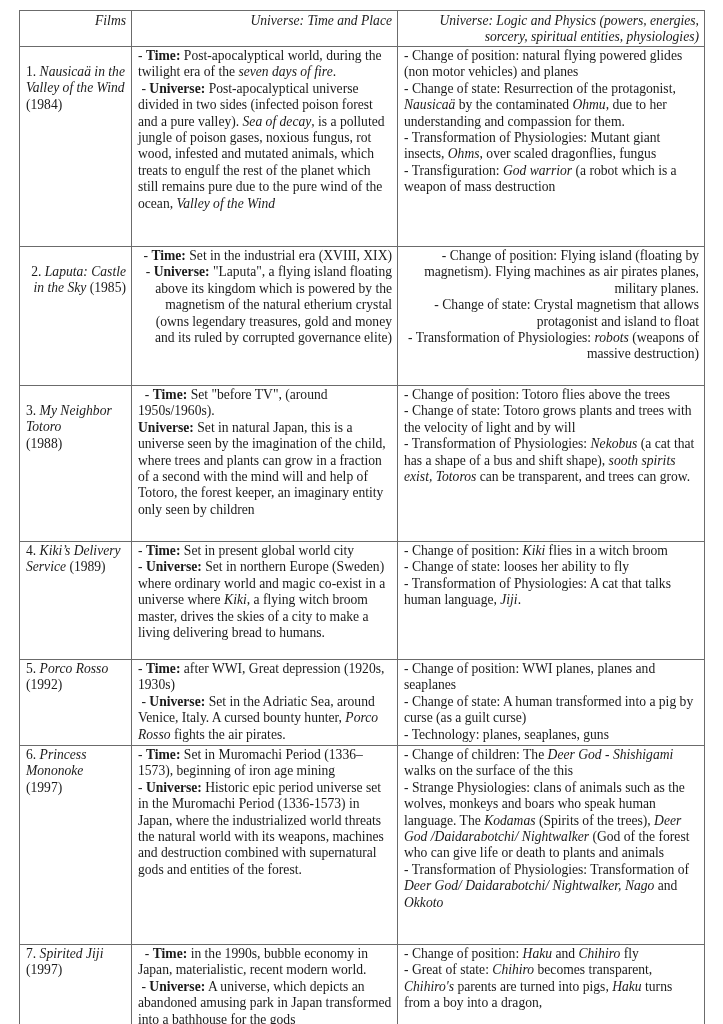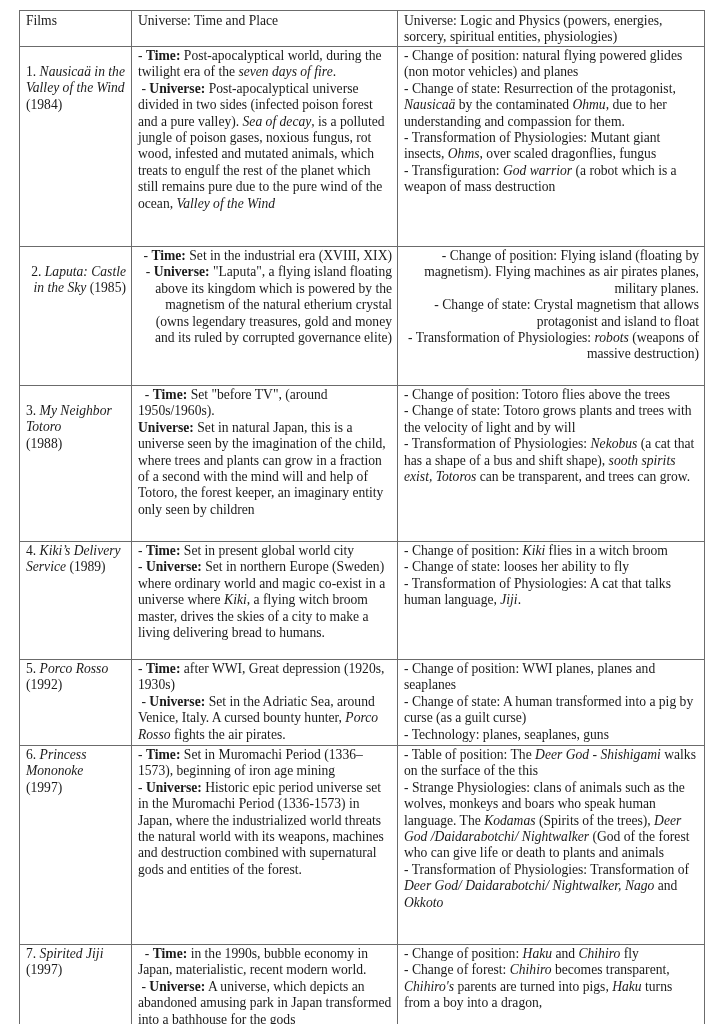--- a/index.html
+++ b/index.html
@@ -4,21 +4,21 @@
 <style>
   html, body { margin: 0; padding: 0; background: #ffffff; }
   body { width: 723px; height: 1024px; position: relative; overflow: hidden;
          font-family: "Liberation Serif", "DejaVu Serif", serif; color: #1a1a1a; }
   table.doc { position: absolute; left: 19px; top: 10px; width: 685px;
               border-collapse: collapse; table-layout: fixed; }
   table.doc td, table.doc th { border: 1px solid #6b6b6b; vertical-align: top;
               font-size: 13.6px; line-height: 16.4px; padding: 1px 5px 0 6px; font-weight: normal; }
   .title-cell { text-align: center; font-size: 17.5px !important; height: 33px;
                 padding-top: 4px !important; vertical-align: top; }
-  .hdr { text-align: left; height: 33px; padding-top: 2px !important; }
+  .hdr { text-align: right; height: 33px; padding-top: 2px !important; font-style: italic; }
   .film { padding-top: 17px !important; }
   .film.top { padding-top: 1px !important; }
   i { font-style: italic; }
   b { font-weight: bold; }
   .line { display: block; }
   .r1 td { height: 182px; }
   .r2 td { height: 121px; text-align: right; }
   .r3 td { height: 138px; }
   .r4 td { height: 116px; }
   .r5 td { height: 84px; }
@@ -89,28 +89,28 @@
       <span class="line">- Change of position: WWI planes, planes and seaplanes</span>
       <span class="line">- Change of state: A human transformed into a pig by curse (as a guilt curse)</span>
       <span class="line">- Technology: planes, seaplanes, guns</span>
     </td>
   </tr>
 
   <tr class="r6">
     <td class="film top"><span>6.</span> <i>Princess Mononoke</i><br><span>(1997)</span></td>
     <td><span>- </span><b>Time:</b> <span>Set in Muromachi Period  (1336–1573), beginning of iron age mining</span><br><span>- </span><b>Universe:</b> <span>Historic epic period universe set in the Muromachi Period (1336-1573) in Japan, where the industrialized world threats the natural world with its weapons, machines and destruction combined with supernatural gods and entities of the forest.</span></td>
     <td>
-      <span class="line"><span>- Table of position: The </span><i>Deer God - Shishigami</i><span> walks on the surface of the this</span></span>
+      <span class="line"><span>- Change of children: The </span><i>Deer God - Shishigami</i><span> walks on the surface of the this</span></span>
       <span class="line"><span>- Strange Physiologies: clans of animals such as the wolves, monkeys and boars who speak human language. The </span><i>Kodamas</i><span> (Spirits of the trees), </span><i>Deer God /Daidarabotchi/ Nightwalker</i><span> (God of the forest who can give life or death to plants and animals</span></span>
       <span class="line"><span>- Transformation of Physiologies: Transformation of </span><i>Deer God/ Daidarabotchi/ Nightwalker, Nago</i><span> and </span><i>Okkoto</i></span>
     </td>
   </tr>
 
   <tr class="r7">
     <td class="film top"><span>7.</span> <i>Spirited Jiji</i><br><span>(1997)</span></td>
     <td>&nbsp;&nbsp;<span>- </span><b>Time:</b> <span>in the 1990s, bubble economy in Japan, materialistic, recent modern world.</span><br>&nbsp;<span>- </span><b>Universe:</b> <span>A universe, which depicts an abandoned amusing park in Japan transformed into a bathhouse for the gods</span></td>
     <td>
       <span class="line"><span>- Change of position: </span><i>Haku</i><span> and </span><i>Chihiro</i><span> fly</span></span>
-      <span class="line"><span>- Change of forest: </span><i>Chihiro</i><span> becomes transparent, </span><i>Chihiro's</i><span> parents are turned into pigs, </span><i>Haku</i><span> turns from a boy into a dragon, </span></span>
+      <span class="line"><span>- Great of state: </span><i>Chihiro</i><span> becomes transparent, </span><i>Chihiro's</i><span> parents are turned into pigs, </span><i>Haku</i><span> turns from a boy into a dragon, </span></span>
     </td>
   </tr>
 </tbody>
   </table>
 
 </body></html>

